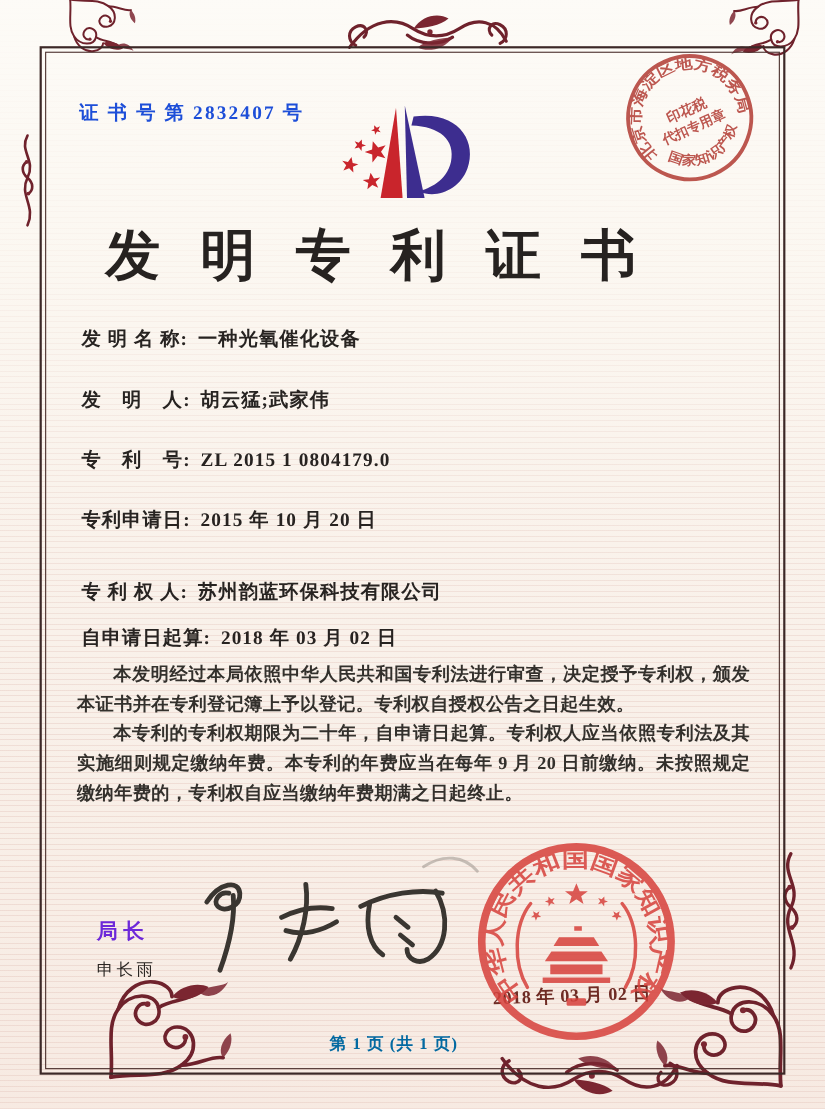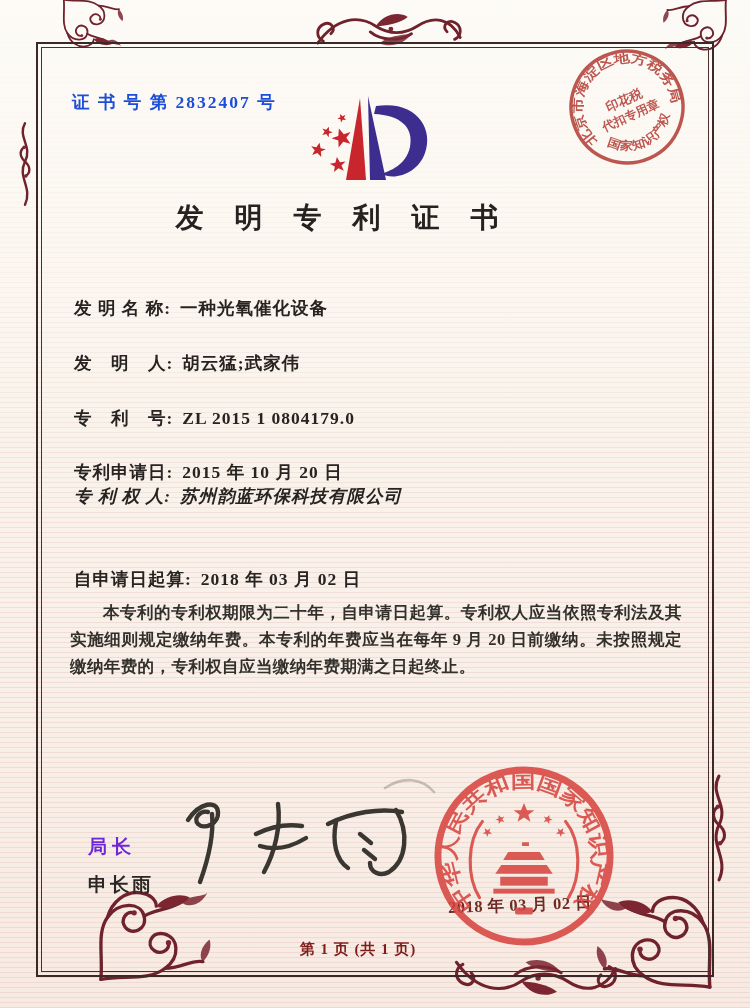--- a/index.html
+++ b/index.html
@@ -22,40 +22,40 @@
     border:2.5px solid #3c2827;
   }
   .frame-inner{
     position:absolute;inset:3px;border:1px solid #4a2f2c;
   }
   .cert-no{
     left:72px;top:90px;font-size:17.5px;font-weight:bold;letter-spacing:2px;color:#1d4ed8;
   }
   .title{
     left:0;top:199px;width:686px;text-align:center;
-    font-size:28px;font-weight:bold;letter-spacing:12px;color:#262220;
+    font-size:50px;font-weight:bold;letter-spacing:12px;color:#262220;
   }
   .field-row{
     left:74px;font-size:17.5px;font-weight:bold;letter-spacing:1px;color:#272321;white-space:nowrap;
   }
   .field-row .val{margin-left:9px;text-align:right;}
   .paras{
     left:70px;top:599px;width:612px;font-size:16.5px;line-height:27px;
     font-weight:600;color:#33302c;text-align:justify;letter-spacing:.4px;
   }
   .paras p{margin:0;text-indent:2em;}
   .director-title{left:88px;top:834px;font-size:19px;font-weight:bold;letter-spacing:5px;color:#6d28d9;}
-  .director-name{left:88px;top:872px;font-size:19px;font-weight:bold;letter-spacing:3px;color:#2b2724;}
+  .director-name{left:88px;top:872px;font-size:15px;font-weight:normal;letter-spacing:3px;color:#2b2724;}
   .seal-date{
     left:448px;top:894px;width:170px;font-size:16.5px;font-weight:bold;
     color:#6e2b24;letter-spacing:.5px;transform:rotate(-2deg);z-index:1;white-space:nowrap;
   }
   .page-footer{
     left:0;top:940px;width:716px;text-align:center;font-size:15px;font-weight:bold;
-    letter-spacing:1px;color:#7f1d1d;
+    letter-spacing:1px;color:#0369a1;
   }
   .big-seal{left:430px;top:762px;z-index:2;opacity:.86;}
   .tax-seal{left:566px;top:46px;transform:rotate(-24deg);opacity:.8;}
   .logo{left:296px;top:84px;}
   .signature{left:160px;top:772px;}
 </style>
 </head>
 <body>
 
 <svg width="0" height="0" style="position:absolute" aria-hidden="true">
@@ -167,28 +167,29 @@
 </div>
 <div class="abs field-row" style="top:351px;">
   <span>发　明　人:</span><span class="val">胡云猛;武家伟</span>
 </div>
 <div class="abs field-row" style="top:406px;">
   <span>专　利　号:</span><span class="val">ZL 2015 1 0804179.0</span>
 </div>
 <div class="abs field-row" style="top:460px;">
   <span>专利申请日:</span><span class="val">2015 年 10 月 20 日</span>
 </div>
-<div class="abs field-row" style="top:484px;font-style:italic;">
+<div class="abs field-row" style="top:526px;">
   <span>专 利 权 人:</span><span class="val">苏州韵蓝环保科技有限公司</span>
 </div>
 <div class="abs field-row" style="top:567px;">
   <span>自申请日起算:</span><span class="val">2018 年 03 月 02 日</span>
 </div>
 
 <div class="abs paras">
+  <p>本发明经过本局依照中华人民共和国专利法进行审查，决定授予专利权，颁发本证书并在专利登记簿上予以登记。专利权自授权公告之日起生效。</p>
   <p>本专利的专利权期限为二十年，自申请日起算。专利权人应当依照专利法及其实施细则规定缴纳年费。本专利的年费应当在每年 9 月 20 日前缴纳。未按照规定缴纳年费的，专利权自应当缴纳年费期满之日起终止。</p>
 </div>
 
 <div class="abs director-title">局长</div>
 <div class="abs director-name">申长雨</div>
 
 <svg class="abs signature" width="290" height="124" viewBox="0 0 290 120">
   <g fill="none" stroke="#9a938c" stroke-width="2.6" stroke-linecap="round" opacity=".55">
     <path d="M225,14 C243,2 262,4 274,18"></path>
   </g>

